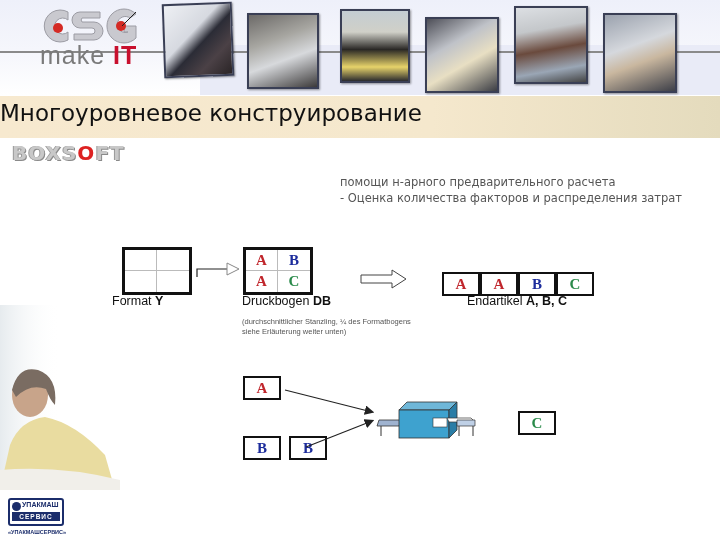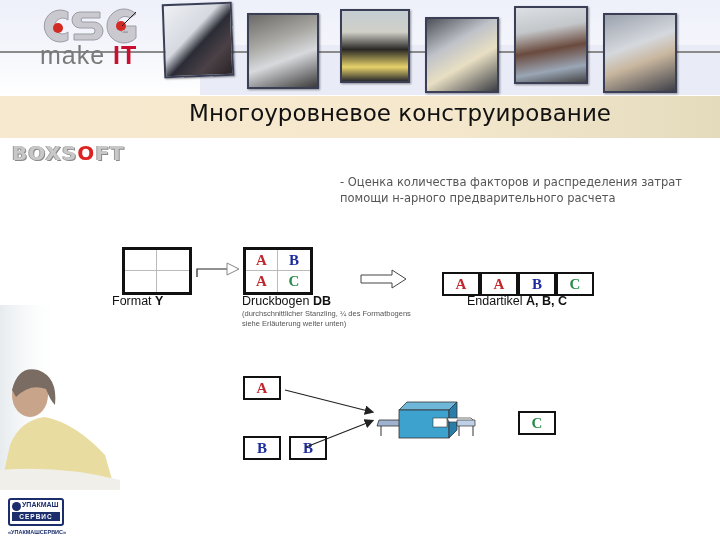--- a/index.html
+++ b/index.html
@@ -8,21 +8,21 @@
   
   .hdr-bg{left:0;top:0;width:720px;height:95px;background:linear-gradient(180deg,#eef0fa 0%,#f6f7fc 60%,#fff 100%);}
   .hdr-band{left:200px;top:45px;width:520px;height:50px;background:#e9ebf7;}
   .hdr-line{left:0;top:51px;width:720px;height:2px;background:#8a8a8a;}
   .csg{left:38px;top:4px;width:100px;height:44px;}
   .makeit{left:40px;top:41px;font-size:25px;color:#7a7a7a;letter-spacing:1px;}
   .makeit b{color:#c8102e;font-weight:bold;}
   .photo{border:2px solid #3a3f55;box-shadow:1px 1px 2px rgba(0,0,0,.4);overflow:hidden;}
   
   .tband{left:0;top:96px;width:720px;height:42px;background:linear-gradient(90deg,#f7e9cf 0%,#f5e8cd 60%,#e4dbbd 100%);}
-  .title{left:0;top:100px;width:611px;text-align:right;font-size:23px;color:#111;font-family:"DejaVu Sans",sans-serif;}
+  .title{left:0;top:100px;width:611px;text-align:left;font-size:23px;color:#111;font-family:"DejaVu Sans",sans-serif;}
   .boxsoft{left:12px;top:141px;font-size:20px;font-weight:bold;color:#c8c8c8;letter-spacing:1px;text-shadow:1px 1px 0 #8a8a8a,-1px 0 0 #9a9a9a;font-family:"DejaVu Sans",sans-serif;}
   .boxsoft .o{color:#d22;text-shadow:none;}
   
   .bullets{left:340px;top:174px;font-size:11.5px;color:#555;line-height:16px;font-family:"DejaVu Sans",sans-serif;}
   .bullets div{white-space:nowrap;}
   
   .tb{border:3px solid #111;background:#fff;}
   .grid4{display:grid;grid-template-columns:1fr 1fr;grid-template-rows:1fr 1fr;}
   .grid4 > span{border-right:1px solid #bbb;border-bottom:1px solid #bbb;display:flex;align-items:center;justify-content:center;font-family:"Liberation Serif",serif;font-weight:bold;font-size:15px;}
   .grid4 > span:nth-child(2n){border-right:none;}
@@ -59,22 +59,22 @@
 <div class="abs photo" style="left:425px;top:17px;width:70px;height:72px;background:linear-gradient(150deg,#4e4f58 0%,#bfc2c8 35%,#e8dfc3 60%,#3b3d44 100%);"></div>
 <div class="abs photo" style="left:514px;top:6px;width:70px;height:74px;background:linear-gradient(170deg,#dcdfe3 0%,#c4c7ca 30%,#6a4a3d 55%,#9aa6b5 80%,#444 100%);"></div>
 <div class="abs photo" style="left:603px;top:13px;width:70px;height:76px;background:linear-gradient(160deg,#9ba2ae 0%,#d5d8dd 40%,#c9b79f 60%,#3d3f48 100%);"></div>
 
 <div class="abs tband"></div>
 <div class="abs title">Многоуровневое конструирование</div>
 
 <div class="abs boxsoft"><span>BOXS</span><span class="o">O</span><span>FT</span></div>
 
 <div class="abs bullets">
+  <div>    помощи н-арного предварительного расчета</div>
   <div>-  Оценка количества факторов и распределения затрат</div>
-  <div>    помощи н-арного предварительного расчета</div>
 </div>
 
 <svg class="abs person" viewBox="0 0 140 185">
   <defs>
     <linearGradient id="fade" x1="0" y1="0" x2="1" y2="0">
       <stop offset="0" stop-color="#e6ebee"></stop>
         <stop offset="1" stop-color="#fff" stop-opacity="0"></stop>
     </linearGradient>
   </defs>
   <rect x="0" y="0" width="60" height="185" fill="url(#fade)"></rect>
@@ -101,21 +101,21 @@
 
 <div class="abs tb" style="left:243px;top:247px;width:64px;height:42px;">
   <div class="grid4" style="width:100%;height:100%;">
     <span class="red">A</span>
     <span class="blue">B</span>
     <span class="red">A</span>
     <span class="green">C</span>
   </div>
 </div>
 <div class="abs lbl" style="left:242px;top:294px;"><span>Druckbogen</span> <b>DB</b></div>
-<div class="abs small" style="left:242px;top:309px;">
+<div class="abs small" style="left:242px;top:317px;">
   <div>(durchschnittlicher Stanzling, ¼ des Formatbogens</div>
   <div>siehe Erläuterung weiter unten)</div>
 </div>
 
 <svg class="abs" style="left:360px;top:268px;" width="50" height="22" viewBox="0 0 50 22">
   <path d="M1 7 H32 V2 L46 11 L32 20 V15 H1 Z" fill="#fff" stroke="#444" stroke-width="1"></path>
 </svg>
 
 <div class="abs cell red" style="left:442px;top:272px;width:34px;height:20px;">A</div>
 <div class="abs cell red" style="left:480px;top:272px;width:34px;height:20px;">A</div>

